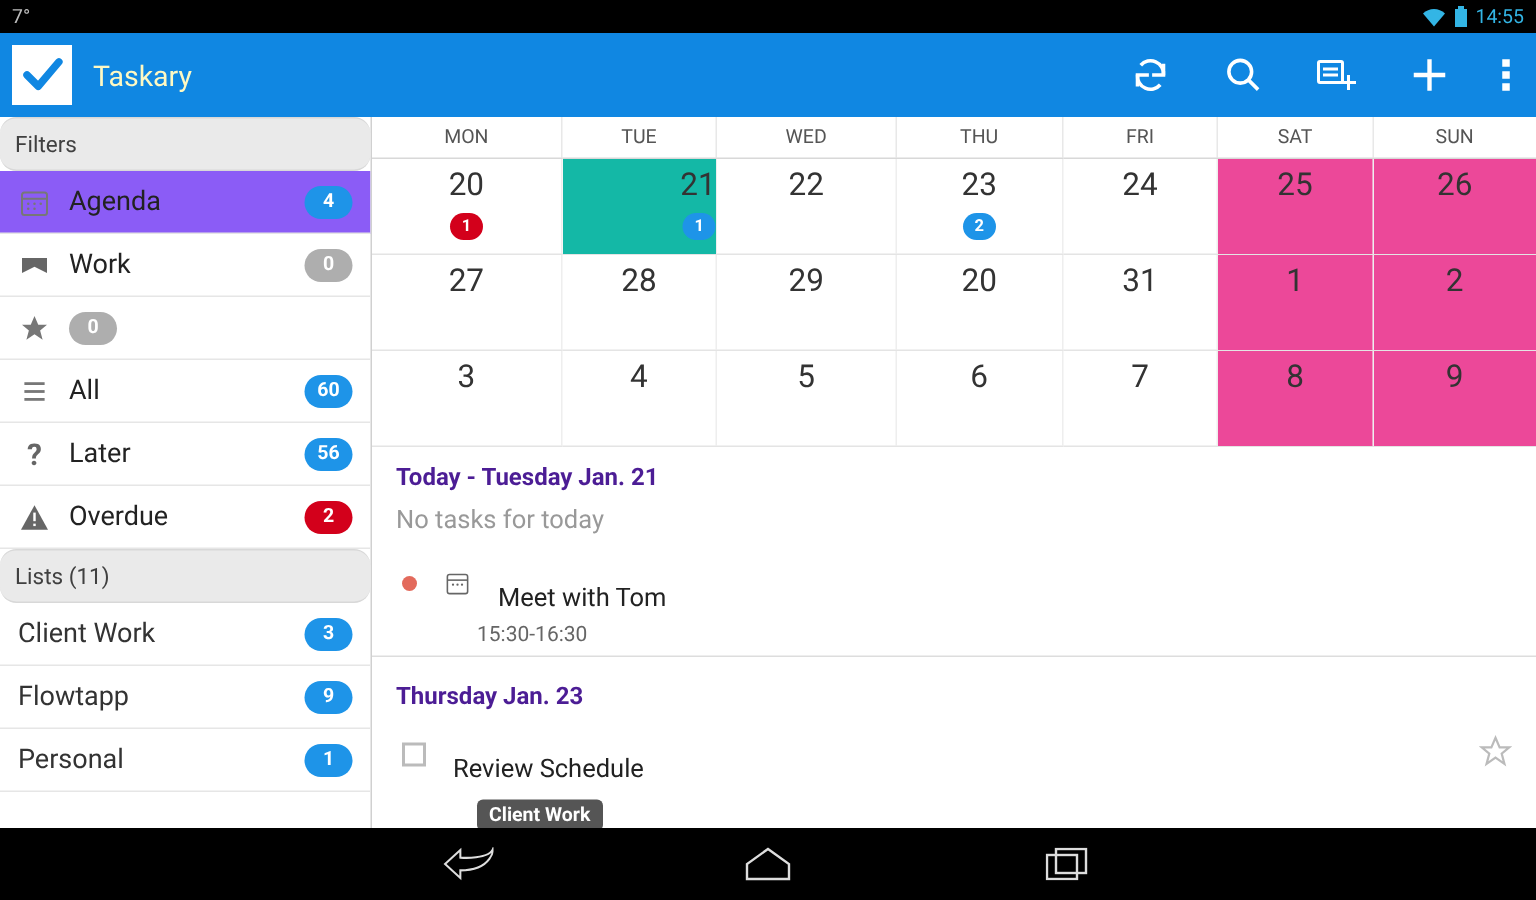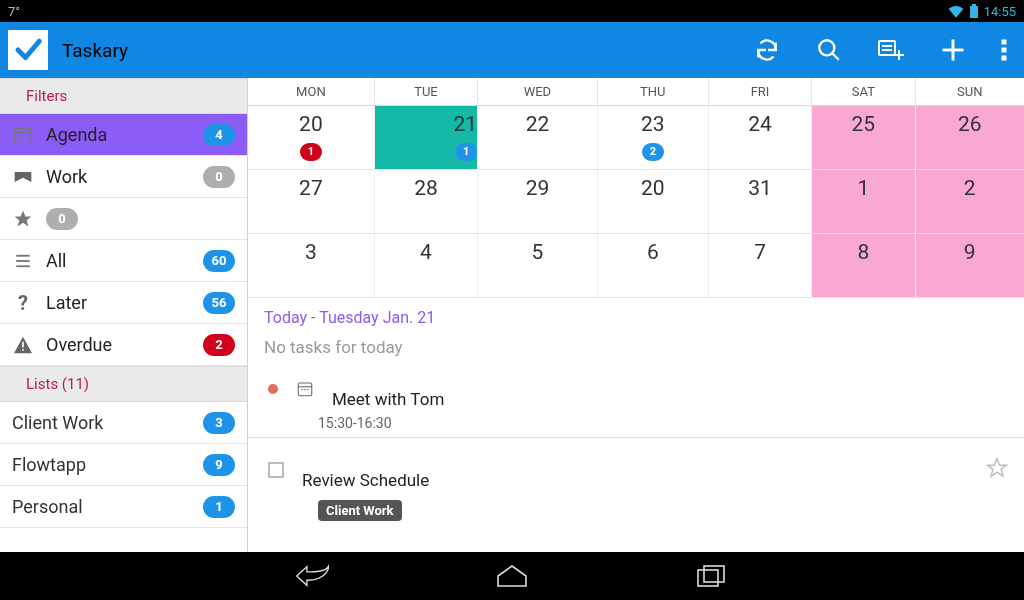--- a/index.html
+++ b/index.html
@@ -6,59 +6,59 @@
   html, body { width: 1024px; height: 600px; font-family: "Roboto", "Helvetica Neue", Arial, sans-serif; overflow: hidden; background:#000; }
   .screen { width:1024px; height:600px; background:#fff; position:relative; }
 
   
   .statusbar { height:22px; background:#000; color:#ccc; display:flex; align-items:center; padding:0 8px; font-size:13px; justify-content:space-between; }
   .statusbar .right { display:flex; align-items:center; gap:6px; color:#33b5e5; font-size:13px; }
   .statusbar .right svg { fill:#33b5e5; }
   .statusbar .left { color:#bbb; font-size:13px; }
 
   
-  .actionbar { height:56px; background:#1087e2; display:flex; align-items:center; color:#000000; padding:13px 0px; }
+  .actionbar { height:56px; background:#1087e2; display:flex; align-items:center; color:#fef9c3; padding:13px 0px; }
   .app-logo { width:56px; height:56px; display:flex; align-items:center; justify-content:center; }
   .app-logo .box { width:40px; height:40px; background:#fff; display:flex; align-items:center; justify-content:center; }
   .app-title { font-size:19px; font-weight:400; margin-left:6px; }
   .actionbar .spacer { flex:1; }
   .actionbar .btn { width:62px; height:56px; display:flex; align-items:center; justify-content:center; cursor:pointer; }
   .actionbar .btn.overflow { width:40px; }
   .actionbar svg { stroke:#fff; fill:none; }
 
   
   .body { display:flex; height:calc(600px - 22px - 56px - 48px); }
 
   
   .sidebar { width:248px; border-right:1px solid #d0d0d0; background:#fff; overflow:hidden; }
-  .section-header { background:#eaeaea; color:#be185d; font-size:15px; padding:8px 26px; border-bottom:1px solid #d8d8d8; border-top:1px solid #d8d8d8; }
+  .section-header { background:#eaeaea; color:#404040; font-size:15px; padding:8px 10px; border-bottom:1px solid #d8d8d8; border-top:1px solid #d8d8d8;border-radius:11px; }
   .filter-item { display:flex; align-items:center; padding:0 12px; height:42px; font-size:18px; color:#222; border-bottom:1px solid #e6e6e6; cursor:pointer; gap:12px; }
   .filter-item.selected { background:#8b5cf6; }
   .filter-item .ficon { width:22px; display:flex; justify-content:center; color:#666; }
   .filter-item .flabel { flex:1; }
   .badge { min-width:32px; height:22px; border-radius:12px; color:#fff; font-size:13px; font-weight:bold; display:flex; align-items:center; justify-content:center; padding:0 8px; }
   .badge.blue { background:#1e94e8; }
   .badge.gray { background:#aeaeae; }
   .badge.red { background:#d3001b; }
   .list-item { display:flex; align-items:center; padding:0 12px; height:42px; font-size:18px; color:#333; border-bottom:1px solid #e6e6e6; cursor:pointer; justify-content:space-between; }
 
   
   .main { flex:1; display:flex; flex-direction:column; overflow:hidden; }
   .cal { width:100%; border-collapse:collapse; font-size:15px; }
   .cal th { font-weight:400; color:#555; font-size:13px; padding:6px 0; border-bottom:1px solid #d8d8d8; border-left:1px solid #e8e8e8; }
   .cal td { height:64px; text-align:center; vertical-align:top; border-bottom:1px solid #e4e4e4; border-left:1px solid #eee; position:relative; padding-top:6px; font-size:21px; color:#333; }
   .cal th:first-child, .cal td:first-child { border-left:none; }
-  .cal td.weekend { background:#f9a8d4; }
+  .cal td.weekend { background:#ec4899; }
   .cal td.today { background:#14b8a6;text-align:right; }
   .daybadge { display:inline-flex; align-items:center; justify-content:center; height:18px; min-width:22px; border-radius:10px; color:#fff; font-size:11px; font-weight:bold; padding:0 6px; margin-top:4px; }
   .daybadge.red { background:#d3001b; }
   .daybadge.blue { background:#1e94e8; }
 
   .agenda { flex:1; overflow:auto; padding:0 0 8px 0; }
-  .agenda-header { color:#8b5cf6; font-weight:normal; font-size:16px; padding:10px 16px 4px 16px; }
+  .agenda-header { color:#4c1d95; font-weight:bold; font-size:16px; padding:10px 16px 4px 16px; }
   .agenda-sub { color:#999; font-size:17px; padding:6px 16px; }
   .agenda .divider { height:1px; background:#ddd; margin:6px 0px; }
   .task-row { display:flex; align-items:center; padding:6px 16px; gap:18px; }
   .task-dot { width:10px; height:10px; border-radius:50%; background:#e36a5c; margin-left:4px; flex-shrink:0; }
   .task-check { width:16px; height:16px; border:2px solid #bbb; flex-shrink:0; margin-left:4px; }
   .task-icon { width:18px; height:18px; display:flex; align-items:center; justify-content:center; flex-shrink:0; }
   .task-title { font-size:17px; color:#222;margin-top:20px; }
   .task-time { font-size:14px; color:#666; padding-left:70px; }
   .task-tag { display:inline-block; background:#555; color:#fff; font-size:13px; font-weight:bold; border-radius:4px; padding:3px 8px; margin-left:70px; margin-top:4px; }
   .star-outline { margin-left:auto; color:#bbb; }
@@ -301,21 +301,21 @@
             <span class="task-icon">
               <svg width="18" height="18" viewBox="0 0 24 24">
                 <rect x="3" y="4" width="18" height="17" rx="2" fill="none" stroke="#666" stroke-width="1.4"></rect>
                 <line x1="3" y1="9" x2="21" y2="9" stroke="#666" stroke-width="1.4"></line>
                 <circle cx="8" cy="13" r="1" fill="#666"></circle>
                 <circle cx="12" cy="13" r="1" fill="#666"></circle>
                 <circle cx="16" cy="13" r="1" fill="#666"></circle>
               </svg>
             </span>
             <span class="task-title">Meet with Tom</span>
-          </div><div class="task-time">15:30-16:30</div><div class="divider"></div><div class="task-row">
+          </div><div class="task-time">15:30-16:30</div><div class="divider"></div><div class="agenda-header">Thursday Jan. 23</div><div class="task-row">
             <span class="task-check"></span>
             <span class="task-title">Review Schedule</span>
             <span class="star-outline"><svg width="22" height="22" viewBox="0 0 24 24">
                 <path d="M12 2 L15 9 L22 9 L16.5 13.5 L18.5 21 L12 16.5 L5.5 21 L7.5 13.5 L2 9 L9 9 Z" fill="none" stroke="#bbb" stroke-width="1.6"></path>
               </svg></span>
           </div><div class="task-tag">Client Work</div></div>
     </div>
   </div>
 
   <div class="navbar">

